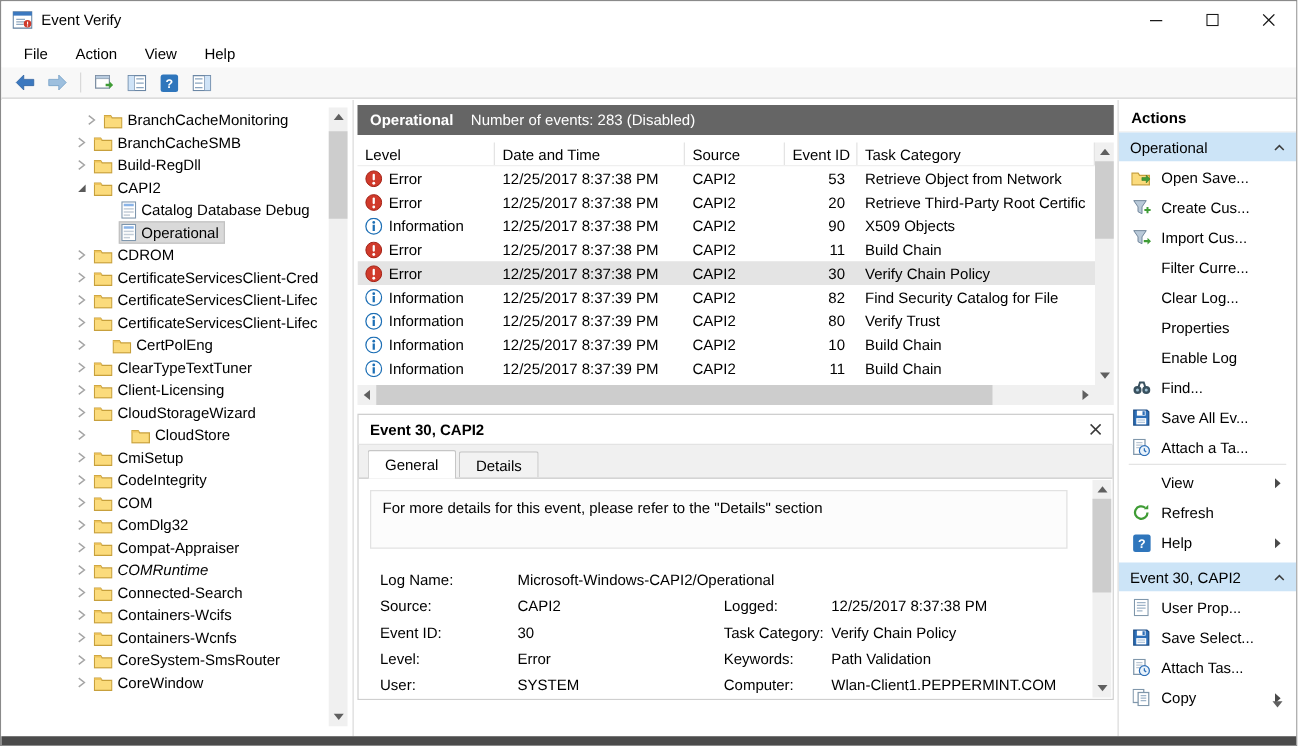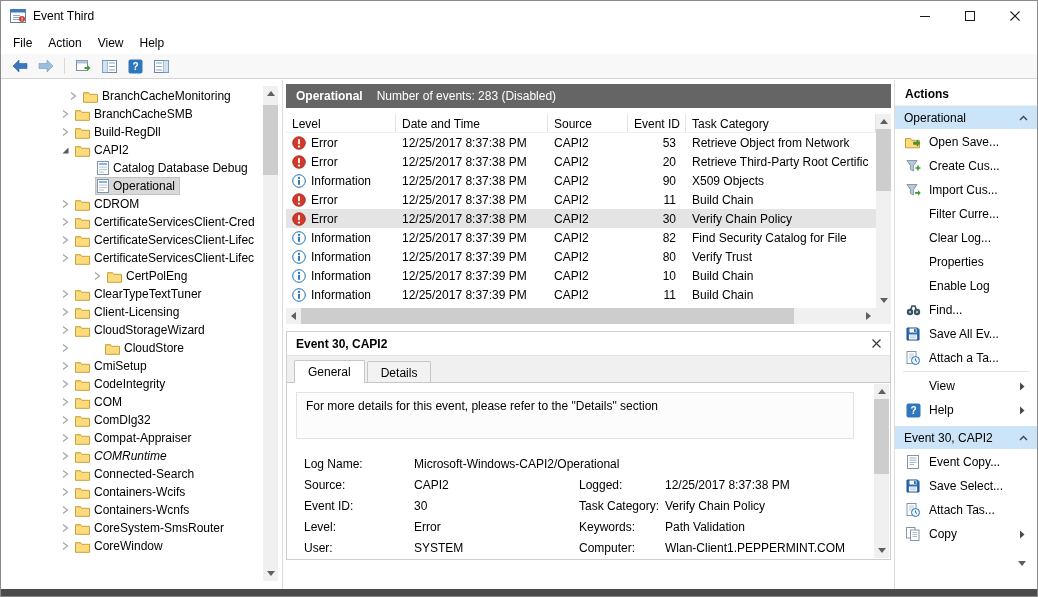--- a/index.html
+++ b/index.html
@@ -8,21 +8,21 @@
   .window{position:relative;width:1038px;height:597px;background:#fff;border:1px solid #8a8a8a;overflow:hidden;}
 
   
   .titlebar{height:30px;display:flex;align-items:center;padding-left:9px;background:#fff;}
   .titlebar .title{margin-left:7px;}
   .win-controls{margin-left:auto;display:flex;height:100%;}
   .win-btn{width:45px;height:100%;display:flex;align-items:center;justify-content:center;}
 
   
   .menubar{height:23px;display:flex;align-items:center;padding-left:4px;background:#fff;}
-  .menu-item{padding:3px 8px;}
+  .menu-item{padding:3px 8px;margin-left:6px;}
 
   
   .toolbar{height:25px;display:flex;align-items:center;gap:3px;padding-left:7px;background:#f8f8f8;border-bottom:1px solid #d4d4d4;}
   .tbtn{width:23px;height:22px;display:flex;align-items:center;justify-content:center;}
   .tsep{width:1px;height:16px;background:#d9d9d9;margin:0 4px;}
 
   .content{position:absolute;top:79px;left:0;right:0;bottom:7px;background:#fff;}
   .bottom-edge{position:absolute;left:0;right:0;bottom:0;height:7px;background:#4b4b4b;}
 
   .icon{display:inline-flex;align-items:center;justify-content:center;line-height:0;}
@@ -107,21 +107,21 @@
     <span class="icon">
         <svg width="16" height="16" viewBox="0 0 16 16">
           <rect x="0.5" y="1.5" width="15" height="13" fill="#fff" stroke="#5f7f9e"></rect>
           <rect x="0.5" y="1.5" width="15" height="3" fill="#3b78bf"></rect>
           <path d="M3 7.5 h7 M3 9.5 h9 M3 11.5 h6" stroke="#8fa8c0" stroke-width="1"></path>
           <circle cx="12" cy="11" r="3" fill="#d03a2b"></circle>
           <rect x="11.6" y="9.3" width="0.9" height="2.4" fill="#fff"></rect>
           <circle cx="12" cy="12.7" r="0.55" fill="#fff"></circle>
         </svg>
       </span>
-    <span class="title">Event Third</span>
+    <span class="title">Event Verify</span>
     <div class="win-controls">
       <span class="win-btn">
           <svg width="10" height="10" viewBox="0 0 10 10">
             <path d="M0 5.5 h10" stroke="#1a1a1a" stroke-width="1"></path>
           </svg>
         </span>
       <span class="win-btn">
           <svg width="10" height="10" viewBox="0 0 10 10">
             <rect x="0.5" y="0.5" width="9" height="9" fill="none" stroke="#1a1a1a"></rect>
           </svg>
@@ -348,21 +348,21 @@
             <span class="tsel">
               <span class="icon">
                 <svg width="15" height="13" viewBox="0 0 15 13">
                   <path d="M0.5 2.5 h5 l1.2 1.8 h7.8 v8 h-14 z" fill="#fbdb7c" stroke="#c7a03c"></path>
                   <path d="M0.5 2.5 h5 l1 1.5 h-6 z" fill="#eec35a"></path>
                 </svg>
               </span>
               <span class="tlabel">CertificateServicesClient-Lifec</span>
             </span>
           </div>
-          <div class="tree-row" style="padding-left: 88px;">
+          <div class="tree-row" style="padding-left: 56px; gap: 15px;">
             <span class="chev">
               <svg width="10" height="10" viewBox="0 0 10 10">
                 <path d="M3 1.5 L7.5 5 L3 8.5" fill="none" stroke="#a5a5a5" stroke-width="1.2"></path>
               </svg>
             </span>
             <span class="tsel">
               <span class="icon">
                 <svg width="15" height="13" viewBox="0 0 15 13">
                   <path d="M0.5 2.5 h5 l1.2 1.8 h7.8 v8 h-14 z" fill="#fbdb7c" stroke="#c7a03c"></path>
                   <path d="M0.5 2.5 h5 l1 1.5 h-6 z" fill="#eec35a"></path>
@@ -965,20 +965,29 @@
             <span class="aicon"></span>
             <span class="alabel">View</span>
             <span class="sub">
               <svg width="6" height="9" viewBox="0 0 6 9">
                 <path d="M1 0.5 L5.5 4.5 L1 8.5 Z" fill="#4a4a4a"></path>
               </svg>
             </span>
           </div>
           <div class="aitem">
             <span class="aicon">
+              <svg width="14" height="14" viewBox="0 0 14 14">
+                <path d="M12 7 a5 5 0 1 1 -1.8 -3.8" fill="none" stroke="#3f9c35" stroke-width="1.8"></path>
+                <path d="M12.6 0.8 v3.6 h-3.6 z" fill="#3f9c35"></path>
+              </svg>
+            </span>
+            <span class="alabel">Refresh</span>
+          </div>
+          <div class="aitem">
+            <span class="aicon">
               <svg width="15" height="15" viewBox="0 0 15 15">
                 <rect x="0.5" y="0.5" width="14" height="14" rx="2" fill="#2f76bc"></rect>
                 <text x="7.5" y="11.2" font-size="10" font-weight="bold" fill="#fff" text-anchor="middle" font-family="Liberation Sans, sans-serif">?</text>
               </svg>
             </span>
             <span class="alabel">Help</span>
             <span class="sub">
               <svg width="6" height="9" viewBox="0 0 6 9">
                 <path d="M1 0.5 L5.5 4.5 L1 8.5 Z" fill="#4a4a4a"></path>
               </svg>
@@ -992,21 +1001,21 @@
               </svg>
             </span>
           </div>
           <div class="aitem">
             <span class="aicon">
               <svg width="12" height="14" viewBox="0 0 12 14">
                 <rect x="0.5" y="0.5" width="11" height="13" fill="#fff" stroke="#8097ab"></rect>
                 <path d="M2.5 3 h7 M2.5 5.2 h7 M2.5 7.4 h7 M2.5 9.6 h4.5" stroke="#9fb4c8" stroke-width="1"></path>
               </svg>
             </span>
-            <span class="alabel">Event Copy...</span>
+            <span class="alabel">User Prop...</span>
           </div>
           <div class="aitem">
             <span class="aicon">
               <svg width="14" height="14" viewBox="0 0 14 14">
                 <path d="M1 1 h10.5 L13 2.5 V13 H1 Z" fill="#2d6fb8" stroke="#1e4f87"></path>
                 <rect x="3.5" y="1.5" width="7" height="4" fill="#fff"></rect>
                 <rect x="8" y="2" width="1.8" height="3" fill="#2d6fb8"></rect>
                 <rect x="3" y="7.5" width="8" height="5" fill="#fff"></rect>
                 <path d="M4 9 h6 M4 10.8 h6" stroke="#9db9d6" stroke-width="0.8"></path>
               </svg>

